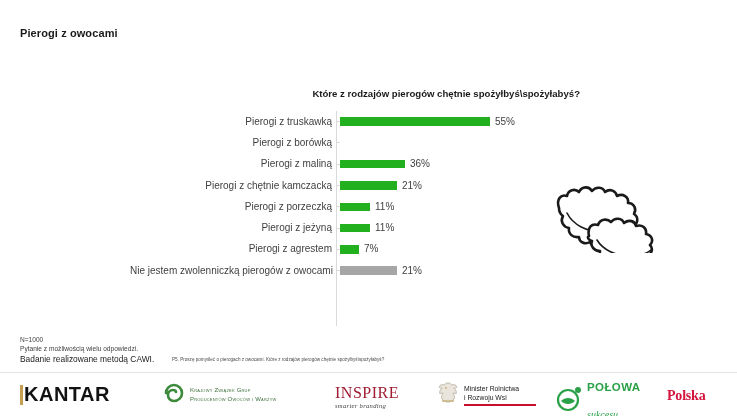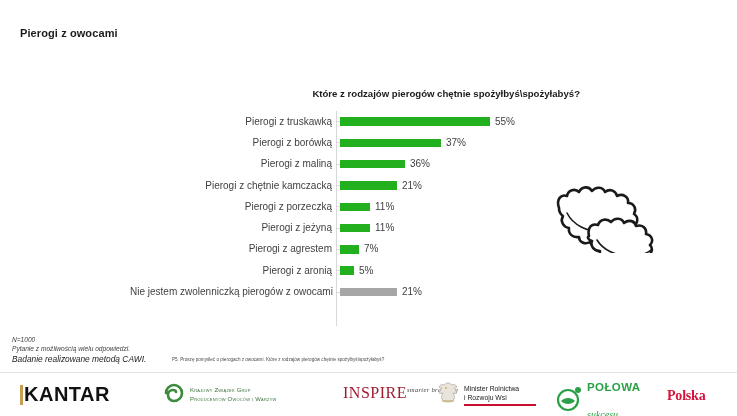--- a/index.html
+++ b/index.html
@@ -110,24 +110,23 @@
     position: absolute;
     left: 545px;
     top: 168px;
     width: 130px;
     height: 85px;
   }
 
   
   #footnotes {
     position: absolute;
-    left: 12px;
+    left: 20px;
     top: 336px;
     line-height: 1.34;
-    font-style: italic;
   }
   .fn-n {
     font-size: 6.6px;
     color: #3f3f3f;
   }
   .fn-q {
     font-size: 6.6px;
     color: #3f3f3f;
   }
   .fn-method {
@@ -173,21 +172,21 @@
   #logo-kzgpow .kz-text {
     margin-left: 5px;
     font-size: 6px;
     color: #3c6e3c;
     line-height: 1.5;
     font-variant: small-caps;
     letter-spacing: 0.2px;
   }
 
   
-  #logo-inspire { left: 335px; top: 12px; flex-direction: row; align-items: flex-start; margin-left: 8px; }
+  #logo-inspire { left: 335px; top: 12px; flex-direction: column; align-items: flex-start; }
   #logo-inspire .insp-main {
     font-size: 16px; color: #9e1b32; font-family: "Liberation Serif", serif;
     letter-spacing: 0.5px; line-height: 1;
   }
   #logo-inspire .insp-sub {
     font-size: 6.6px; color: #3f3f3f; font-style: italic;
     font-family: "Liberation Serif", serif; margin-top: 1px; letter-spacing: 0.3px;
   }
 
   
@@ -242,24 +241,20 @@
       <span class="tick"></span>
       <span class="bar-wrap">
         <span class="bar" style="width:150px"></span>
         <span class="bar-value">55%</span>
       </span>
     </div>
 
     <div class="row">
       <span class="row-label">Pierogi z borówką</span>
       <span class="tick"></span>
-      <span class="bar-wrap">
-        <span class="bar" style="width:101px"></span>
-        <span class="bar-value">37%</span>
-      </span>
     </div>
 
     <div class="row">
       <span class="row-label">Pierogi z maliną</span>
       <span class="tick"></span>
       <span class="bar-wrap">
         <span class="bar" style="width:65px"></span>
         <span class="bar-value">36%</span>
       </span>
     </div>
@@ -294,28 +289,20 @@
     <div class="row">
       <span class="row-label">Pierogi z agrestem</span>
       <span class="tick"></span>
       <span class="bar-wrap">
         <span class="bar" style="width:19px"></span>
         <span class="bar-value">7%</span>
       </span>
     </div>
 
 
-    <div class="row">
-      <span class="row-label">Pierogi z aronią</span>
-      <span class="tick"></span>
-      <span class="bar-wrap">
-        <span class="bar" style="width:14px"></span>
-        <span class="bar-value">5%</span>
-      </span>
-    </div>
 
     <div class="row">
       <span class="row-label">Nie jestem zwolenniczką pierogów z owocami</span>
       <span class="tick"></span>
       <span class="bar-wrap">
         <span class="bar other" style="width:57px"></span>
         <span class="bar-value">21%</span>
       </span>
     </div>
   </div>

